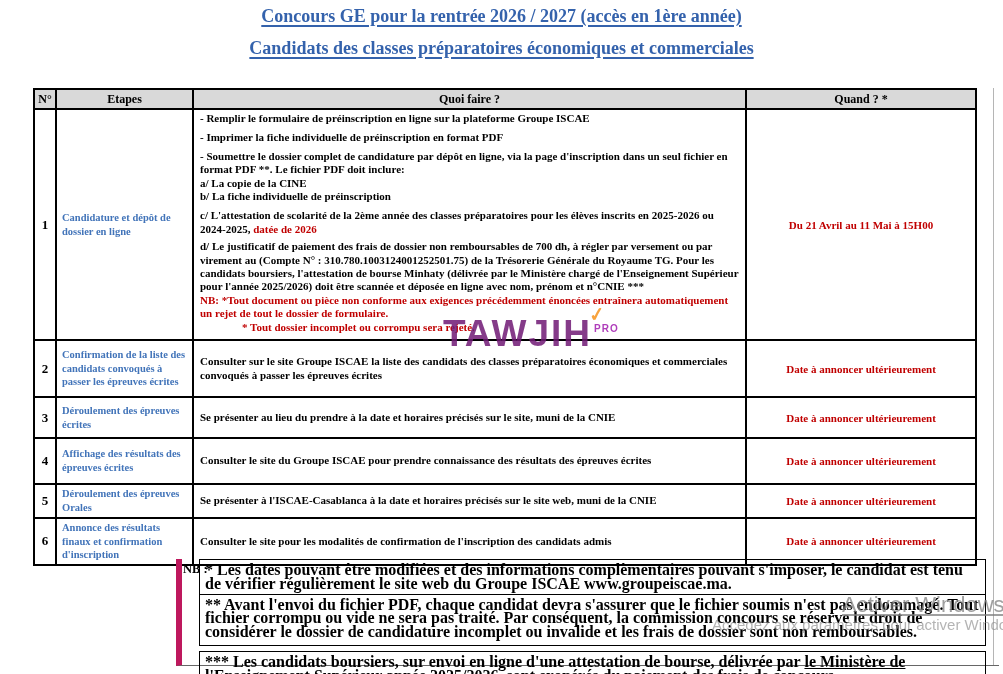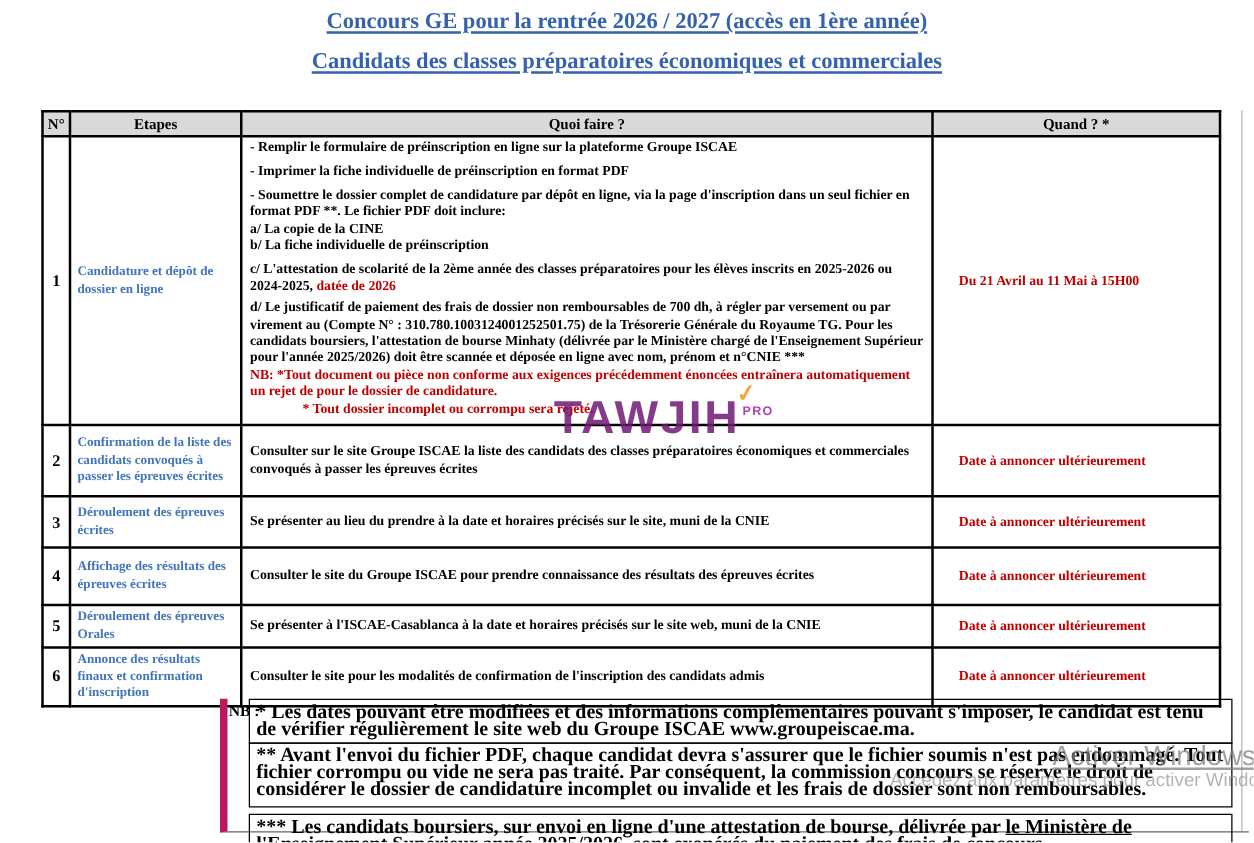--- a/index.html
+++ b/index.html
@@ -24,21 +24,21 @@
   table.steps th, table.steps td { border:2px solid #000; }
   table.steps th {
     background:#D9D9D9; font-size:12px; font-weight:bold; text-align:center;
     height:16px; padding:1px 2px; color:#000;
   }
   td.num   { text-align:center; vertical-align:middle; font-size:13px; font-weight:bold; padding:0; }
   td.etape { color:#4274B9; font-size:10.5px; font-weight:bold; vertical-align:middle;
              padding:2px 3px 2px 5px; line-height:1.3; }
   td.quoi  { font-size:11px; font-weight:bold; vertical-align:middle;
              padding:2px 6px; line-height:13.4px; }
-  td.quand { color:#C00000; font-size:11px; font-weight:bold; text-align:left;
+  td.quand { color:#C00000; font-size:11px; font-weight:bold; text-align:center;
              vertical-align:middle; padding:0 20px; }
 
   tr.r1 { height:229px; } tr.r2 { height:57px; } tr.r3 { height:41px; }
   tr.r4 { height:46px; }  tr.r5 { height:34px; } tr.r6 { height:46px; }
 
   tr.r1 td.quoi { vertical-align:top; }
   .quoi-inner { height:225px; overflow:hidden; }
   .quoi-inner p { margin:0; }
   .gap6 { margin-bottom:6px !important; }
   .gap5 { margin-bottom:5px !important; }
@@ -115,21 +115,21 @@
         <td class="etape">Candidature et  dépôt de dossier en ligne</td>
         <td class="quoi">
           <div class="quoi-inner">
             <p class="gap6">- Remplir le formulaire de préinscription en ligne sur la plateforme Groupe ISCAE</p>
             <p class="gap5">- Imprimer la fiche individuelle de préinscription en format PDF</p>
             <p>- Soumettre le dossier complet de candidature par dépôt en ligne, via la page d'inscription dans un seul fichier en format PDF **. Le fichier PDF doit inclure:</p>
             <p>a/ La copie de la CINE</p>
             <p class="gap6">b/ La fiche individuelle de préinscription</p>
             <p class="gap4"><span>c/ L'attestation de scolarité de la 2ème année des classes préparatoires  pour les élèves inscrits en  2025-2026  ou 2024-2025, </span><span class="red">datée de 2026</span></p>
             <p>d/ Le justificatif de paiement des frais de dossier non remboursables de 700 dh, à régler  par versement ou par virement au (Compte N° : 310.780.1003124001252501.75) de la  Trésorerie Générale du Royaume  TG. Pour les candidats boursiers, l'attestation de bourse Minhaty (délivrée par le Ministère chargé de l'Enseignement Supérieur pour l'année 2025/2026) doit être scannée et déposée en ligne avec nom, prénom et n°CNIE ***</p>
-            <p class="red">NB:  *Tout document ou pièce non conforme aux exigences précédemment énoncées entraînera automatiquement un rejet de pour le dossier de candidature.</p>
+            <p class="red">NB:  *Tout document ou pièce non conforme aux exigences précédemment énoncées entraînera automatiquement un rejet de tout le dossier de formulaire.</p>
             <p class="red indent">* Tout dossier incomplet ou corrompu sera rejeté.</p>
           </div>
         </td>
         <td class="quand">Du 21 Avril au 11 Mai à 15H00</td>
       </tr>
       <tr class="r2">
         <td class="num">2</td>
         <td class="etape">Confirmation de la liste des candidats convoqués à passer les épreuves  écrites</td>
         <td class="quoi">Consulter sur le site Groupe ISCAE la liste des candidats des classes préparatoires économiques et commerciales convoqués à passer les épreuves écrites</td>
         <td class="quand">Date à annoncer ultérieurement</td>

